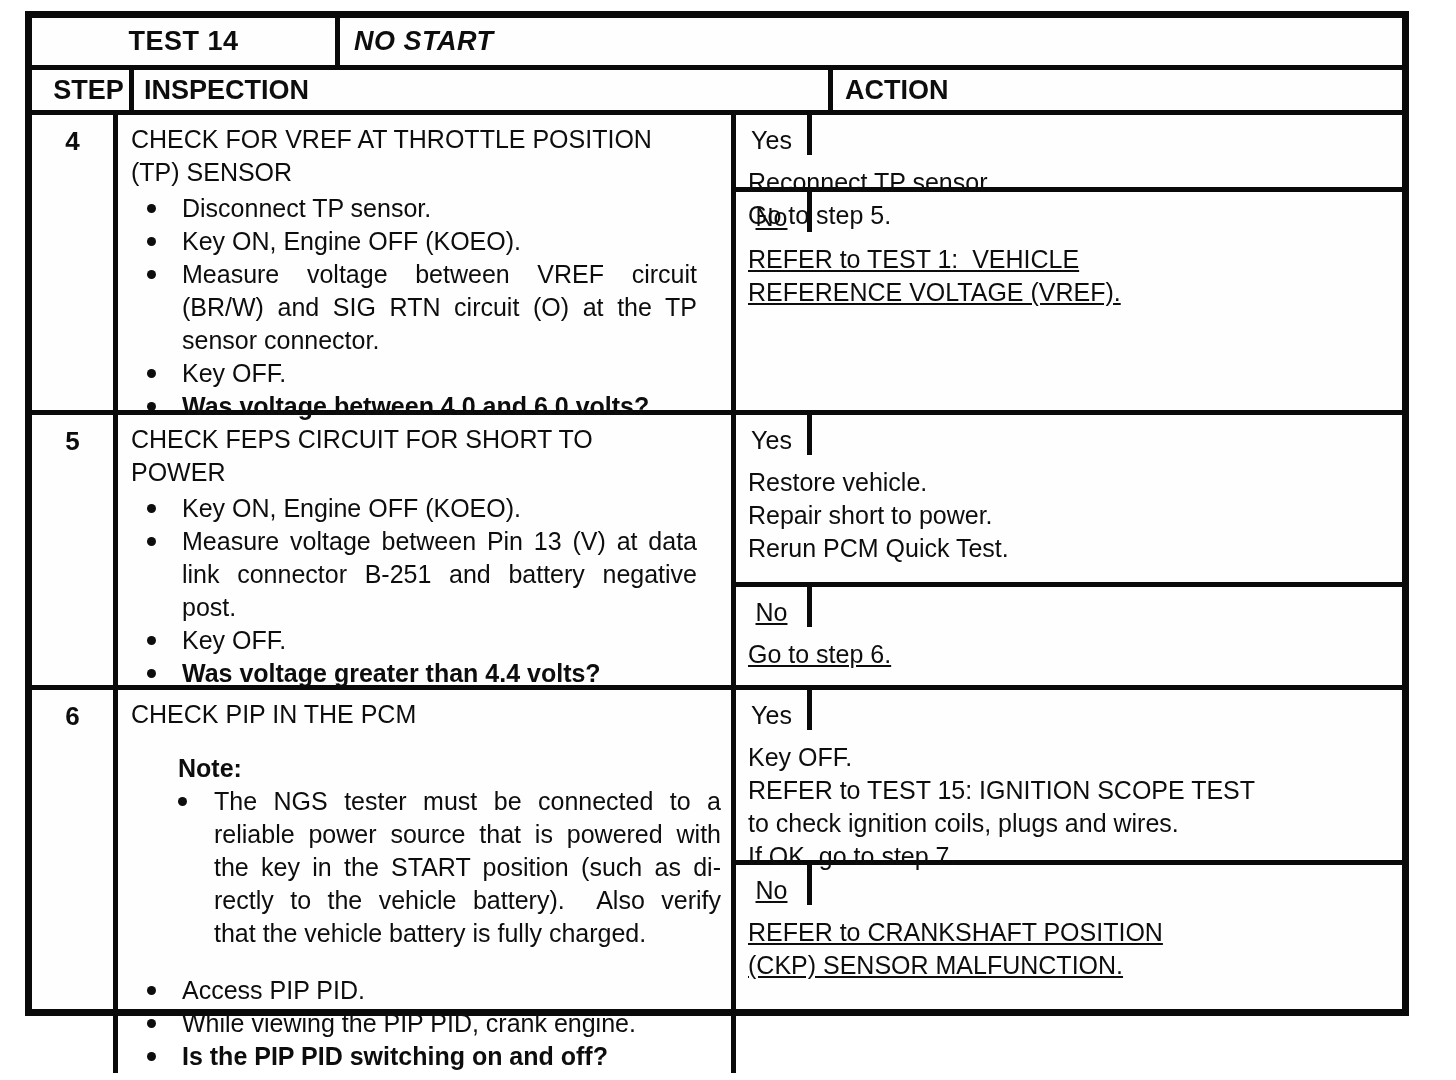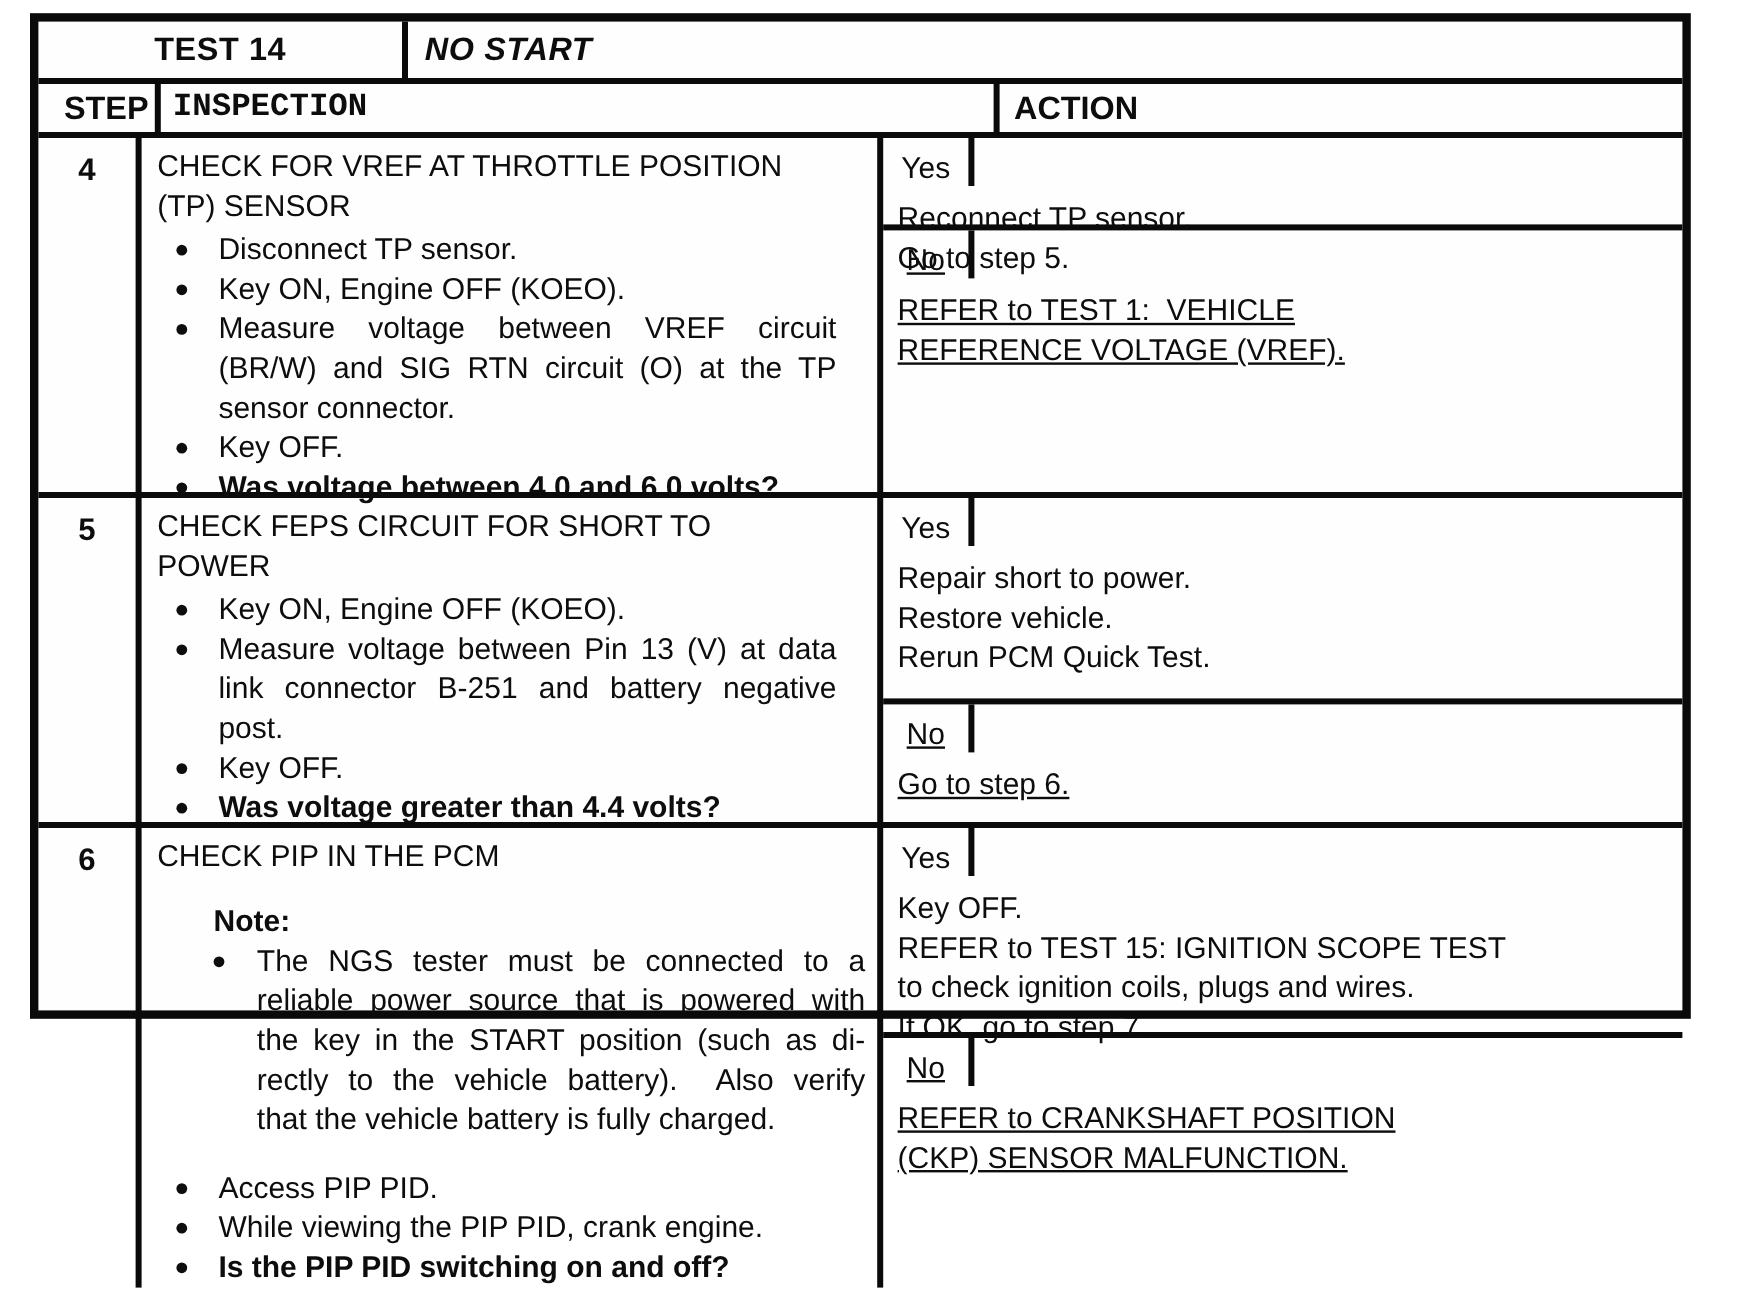--- a/index.html
+++ b/index.html
@@ -3,42 +3,42 @@
 <meta charset="utf-8">
 <style>
   html,body{margin:0;padding:0;background:#ffffff;}
   body{
     width:1456px;height:1080px;position:relative;overflow:hidden;
     font-family:"Liberation Sans","DejaVu Sans",sans-serif;
     color:#0d0d0d;
     -webkit-font-smoothing:antialiased;
   }
   .doc-table{
-    position:absolute;left:25px;top:11px;width:1384px;height:838px;
+    position:absolute;left:25px;top:11px;width:1384px;height:1005px;
     box-sizing:border-box;border:7px solid #0a0a0a;background:#fefefe;
     display:flex;flex-direction:column;
   }
   .row{display:flex;flex-direction:row;box-sizing:border-box;}
   .bb{border-bottom:5px solid #0a0a0a;}
   .br{border-right:5px solid #0a0a0a;}
   .cell{box-sizing:border-box;}
 
   
   .row-title{height:52px;flex:none;}
   .title-test{width:308px;display:flex;align-items:center;justify-content:center;
     font-weight:bold;font-size:27px;letter-spacing:.5px;}
   .title-name{flex:1;display:flex;align-items:center;padding-left:14px;
     font-weight:bold;font-size:27px;letter-spacing:.5px;font-style:italic;}
 
   
   .row-header{height:45px;flex:none;}
   .hc-step{width:86px;display:flex;align-items:center;justify-content:center;
     font-weight:bold;font-size:27px;margin-left:16px;}
   .hc-insp{width:699px;display:flex;align-items:center;padding-left:10px;
-    font-weight:bold;font-size:27px;font-family:Liberation Mono, monospace;}
+    font-weight:bold;font-size:27px;}
   .hc-action{flex:1;display:flex;align-items:center;padding-left:12px;
     font-weight:bold;font-size:27px;}
 
   
   .row-step4{height:300px;flex:none;}
   .row-step5{height:275px;flex:none;}
   .row-step6{flex:1;}
   .sc-step{width:86px;text-align:center;padding-top:11px;
     font-weight:bold;font-size:26px;}
   .sc-insp{width:618px;padding:8px 10px 0 13px;font-size:25px;line-height:33px;}
@@ -156,22 +156,22 @@
         <li class="bullet q">
             <span class="dot"></span>
             <span class="txt">Was voltage greater than 4.4 volts?</span>
           </li>
       </ul>
     </div>
     <div class="sc-results">
       <div class="result-row result-yes-5 bb">
         <div class="cell sc-yn br">Yes</div>
         <div class="cell sc-action">
+          <div class="action-line">Restore vehicle.</div>
           <div class="action-line">Repair short to power.</div>
-          <div class="action-line">Restore vehicle.</div>
           <div class="action-line">Rerun PCM Quick Test.</div>
         </div>
       </div>
       <div class="result-row result-no">
         <div class="cell sc-yn br">No</div>
         <div class="cell sc-action">
           <div class="action-line">Go to step 6.</div>
         </div>
       </div>
     </div>

